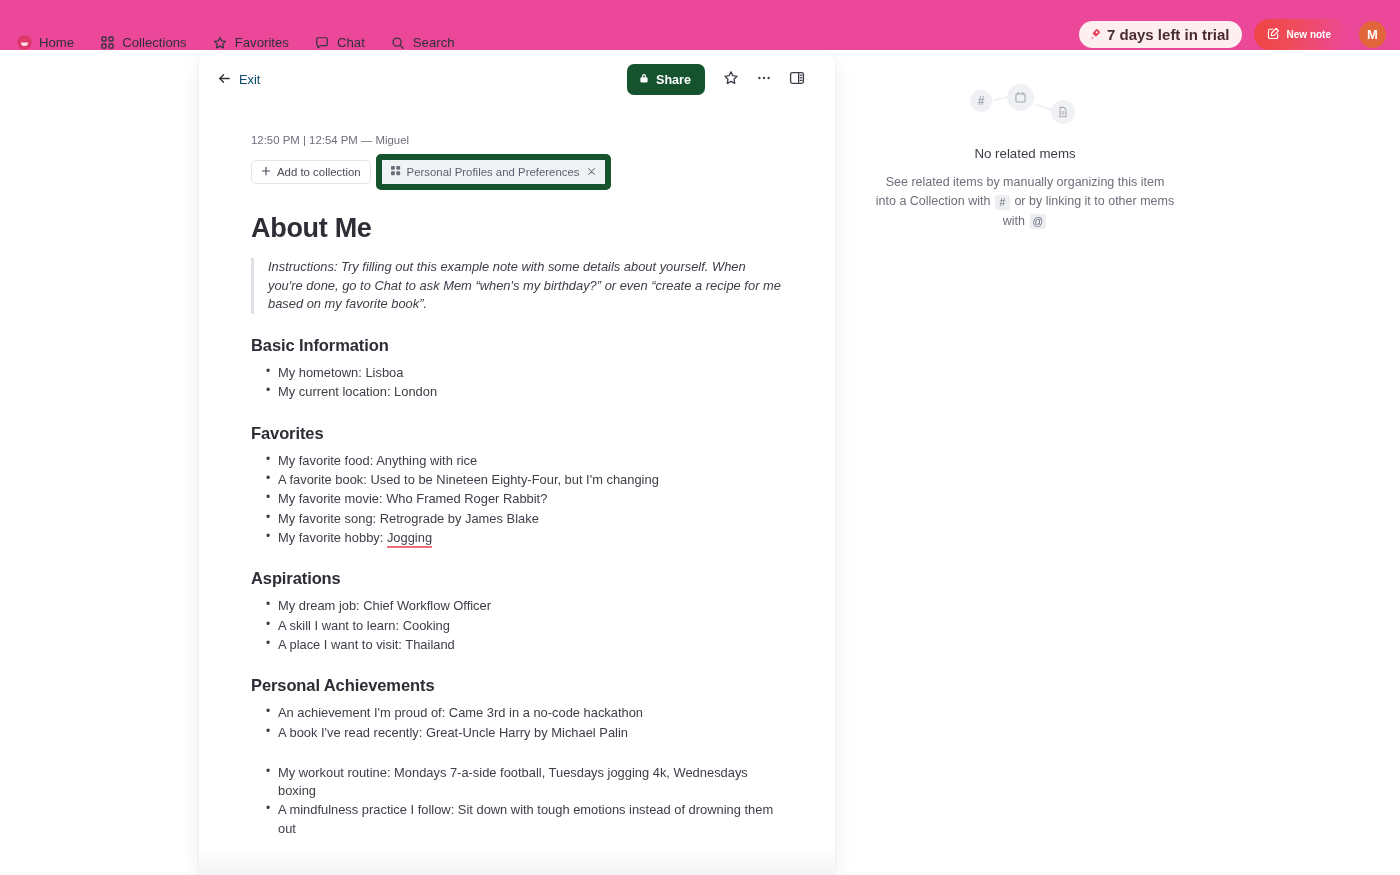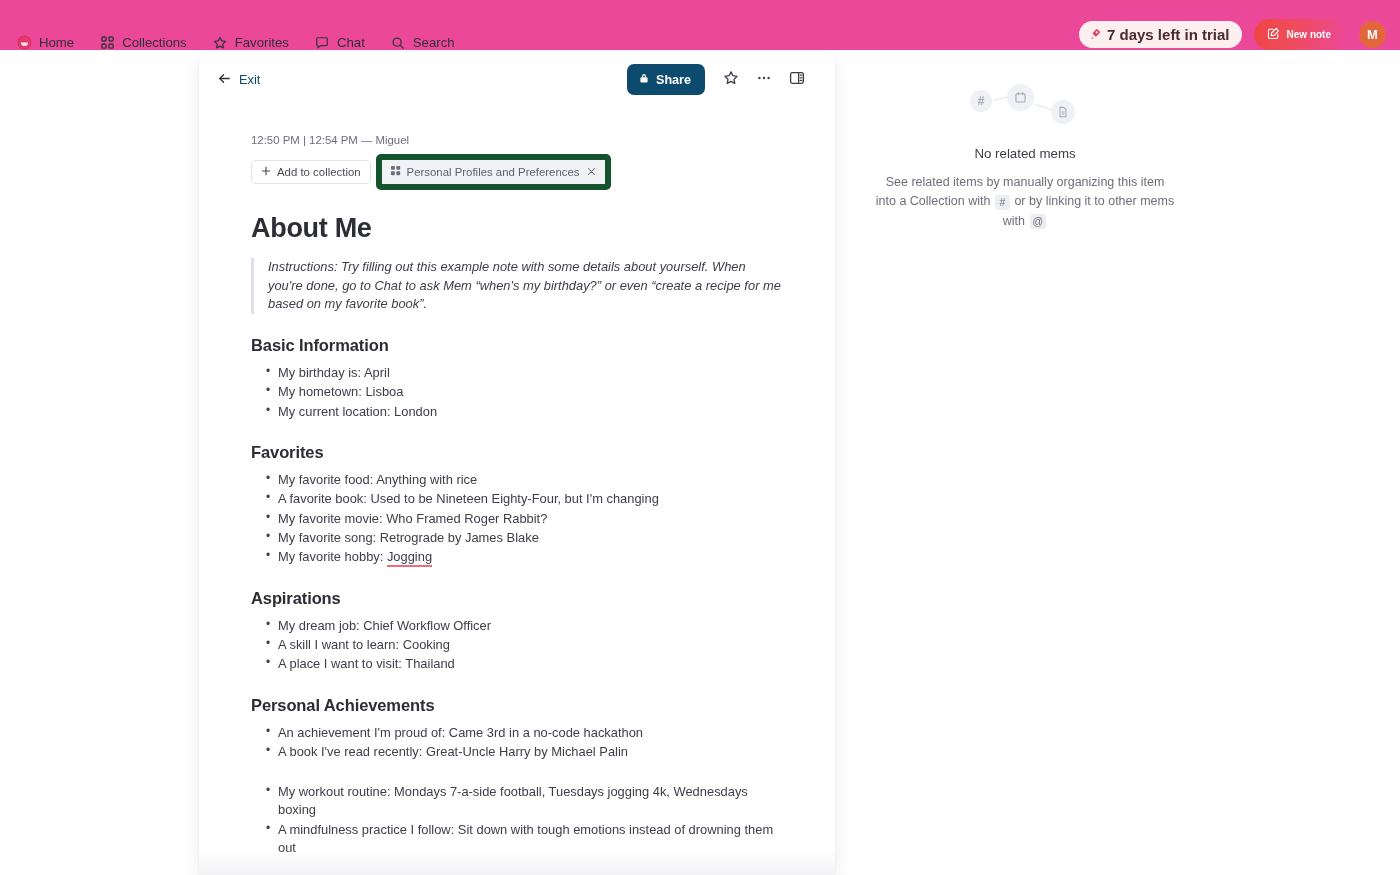--- a/index.html
+++ b/index.html
@@ -65,21 +65,21 @@
     height: 55px; display: flex; align-items: center;
     padding: 0 23px 0 18px;
   }
   .exit-btn {
     display: flex; align-items: center; gap: 7px;
     font-size: 12.8px; color: #0c4a6e; font-weight: 500; cursor: pointer;
   }
   .tb-right { margin-left: auto; display: flex; align-items: center; gap: 3px; }
   .share-btn {
     display: flex; align-items: center; gap: 6px;
-    background: #0c4a6e; color: #fff;
+    background: #14532d; color: #fff;
     border: none; border-radius: 7px;
     padding: 8px 14px 8px 11px;
     font-size: 12.6px; font-weight: 600; cursor: pointer;
     font-family: "Liberation Sans", sans-serif;
     margin-right: 8px;
     text-align: right;
   }
   .tb-icon {
     width: 30px; height: 30px; border-radius: 6px;
     display: flex; align-items: center; justify-content: center;
@@ -342,21 +342,20 @@
     </div>
 
     <h1 class="note-title">About Me</h1>
 
     <blockquote>
       <p>Instructions: Try filling out this example note with some details about yourself. When you're done, go to Chat to ask Mem “when's my birthday?” or even “create a recipe for me based on my favorite book”.</p>
     </blockquote>
 
     <h2 class="sec">Basic Information</h2>
     <ul class="bul">
-      <li>My birthday is: April</li>
       <li>My hometown: Lisboa</li>
       <li>My current location: London</li>
     </ul>
 
     <h2 class="sec">Favorites</h2>
     <ul class="bul">
       <li>My favorite food: Anything with rice</li>
       <li>A favorite book: Used to be Nineteen Eighty-Four, but I'm changing</li>
       <li>My favorite movie: Who Framed Roger Rabbit?</li>
       <li>My favorite song: Retrograde by James Blake</li>

